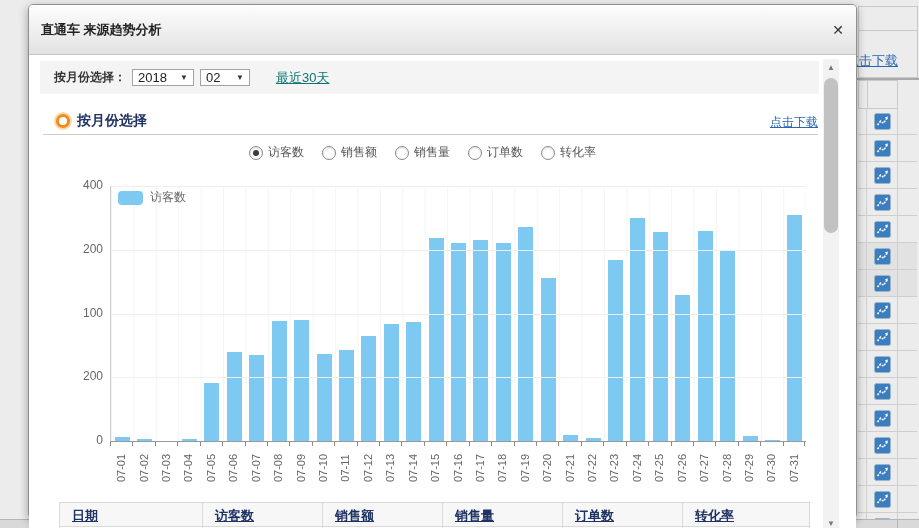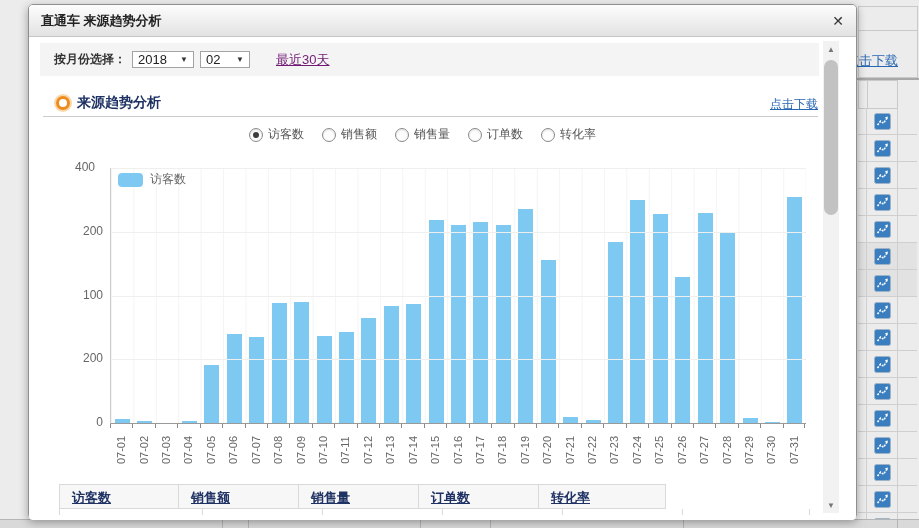--- a/index.html
+++ b/index.html
@@ -16,32 +16,32 @@
   .bg-row{position:relative;height:26px;border-bottom:1px solid #cfcfcf;}
   .bg-row.shaded{background:#e2e2e2;}
   .icon-cell{position:absolute;left:8px;top:0;bottom:0;width:30px;border-left:1px solid #cfcfcf;border-right:1px solid #cfcfcf;
              display:flex;align-items:center;justify-content:center;cursor:pointer;}
   .bg-bottom{position:absolute;left:0;top:519px;width:919px;height:9px;background:#d9d9d9;border-top:1px solid #b5b5b5;}
   .bg-bottom i{position:absolute;top:0;bottom:0;width:1px;background:#b5b5b5;}
   
   .modal{position:absolute;left:28px;top:4px;width:827px;height:513px;background:#fff;border:1px solid #8f8f8f;
          border-radius:5px;box-shadow:0 3px 10px rgba(0,0,0,.35);z-index:10;}
   .modal-header{height:29px;background:linear-gradient(#fdfdfd,#e2e2e2);border-bottom:1px solid #c6c6c6;
-                border-radius:4px 4px 0 0;display:flex;align-items:center;padding:1px 12px;}
+                border-radius:4px 4px 0 0;display:flex;align-items:center;padding:10px 12px;}
   .modal-title{font-size:13px;font-weight:bold;color:#222;}
   .close-btn{margin-left:auto;font-size:14px;font-weight:900;color:#333;cursor:pointer;line-height:1;}
   .modal-body{position:relative;height:483px;background:#fff;border-radius:0 0 4px 4px;overflow:hidden;}
   
   .filter-bar{position:absolute;left:11px;top:6px;width:765px;height:33px;background:#f4f4f4;
               display:flex;align-items:center;padding-left:14px;}
   .filter-label{font-size:12px;font-weight:bold;color:#333;}
   .sel-box{display:inline-flex;align-items:center;justify-content:space-between;background:#fff;border:1px solid #a3a3a3;
            font-size:13px;color:#222;padding:0 5px;margin-left:6px;cursor:pointer;}
   .sel-box .caret{font-size:8px;color:#333;margin-left:7px;}
-  .recent-link{margin-left:26px;font-size:13px;color:#701a75;text-decoration:underline;cursor:pointer;}
+  .recent-link{margin-left:26px;font-size:13px;color:#0f766e;text-decoration:underline;cursor:pointer;}
   
   .section-dot{position:absolute;left:27px;top:59px;width:8px;height:8px;background:#fff;border:3px solid #f08c1e;
                border-radius:50%;box-shadow:0 0 0 2px #f7d9ad;}
   .section-title{position:absolute;left:48px;top:57px;font-size:14px;font-weight:bold;color:#1f3264;}
   .download-link{position:absolute;right:38px;top:59px;font-size:12px;color:#2766b3;text-decoration:underline;cursor:pointer;}
   .section-divider{position:absolute;left:14px;right:38px;top:79px;border-top:1px solid #ccc;}
   
   .metric-row{position:absolute;left:0;right:40px;top:89px;display:flex;justify-content:center;gap:18px;}
   .metric{display:flex;align-items:center;gap:5px;font-size:12px;color:#555;cursor:pointer;}
   .radio{width:12px;height:12px;border-radius:50%;border:1px solid #8a8a8a;background:#fdfdfd;position:relative;
@@ -264,21 +264,21 @@
           <span class="caret">▼</span>
         </span>
         <span class="sel-box" style="width:38px;">
           <span>02</span>
           <span class="caret">▼</span>
         </span>
         <a class="recent-link">最近30天</a>
       </div>
 
       <span class="section-dot"></span>
-      <span class="section-title">来源趋势分析</span>
+      <span class="section-title">按月份选择</span>
       <a class="download-link">点击下载</a>
       <div class="section-divider"></div>
 
       <div class="metric-row" id="metric-row">
           <label class="metric">
             <span class="radio sel"></span>
             <span>访客数</span>
           </label>
           <label class="metric">
             <span class="radio"></span>
@@ -296,21 +296,21 @@
             <span class="radio"></span>
             <span>转化率</span>
           </label>
         </div>
 
       <div id="yticks">
           <div class="ytick" style="left: 40px; top: 378px;">0</div>
           <div class="ytick" style="left: 40px; top: 314.25px;">200</div>
           <div class="ytick" style="left: 40px; top: 250.5px;">100</div>
           <div class="ytick" style="left: 40px; top: 186.75px;">200</div>
-          <div class="ytick" style="left: 32px; top: 123px;">400</div>
+          <div class="ytick" style="left: 40px; top: 123px;">400</div>
         </div>
       <div class="plot" id="plot">
         <div class="bars" id="bars">
             <div class="slot">
               <div class="bar" style="height: 4px; background: rgb(126, 201, 242);"></div>
             </div>
             <div class="slot">
               <div class="bar" style="height: 2px; background: rgb(126, 201, 242);"></div>
             </div>
             <div class="slot">
@@ -502,20 +502,21 @@
             <span>07-30</span>
           </div>
           <div class="xslot">
             <span>07-31</span>
           </div>
           <i class="endtick"></i>
         </div>
 
       <div class="dtable">
         <div class="dt-head" id="dt-head">
+            <div class="dt-cell" style="width: 144px;"><span>日期</span></div>
             <div class="dt-cell" style="width: 120px;"><span>访客数</span></div>
             <div class="dt-cell" style="width: 120px;"><span>销售额</span></div>
             <div class="dt-cell" style="width: 120px;"><span>销售量</span></div>
             <div class="dt-cell" style="width: 120px;"><span>订单数</span></div>
             <div class="dt-cell" style="width: 127px;"><span>转化率</span></div>
           </div>
         <div class="dt-stub" id="dt-stub">
             <i style="width: 144px;"></i>
             <i style="width: 120px;"></i>
             <i style="width: 120px;"></i>

